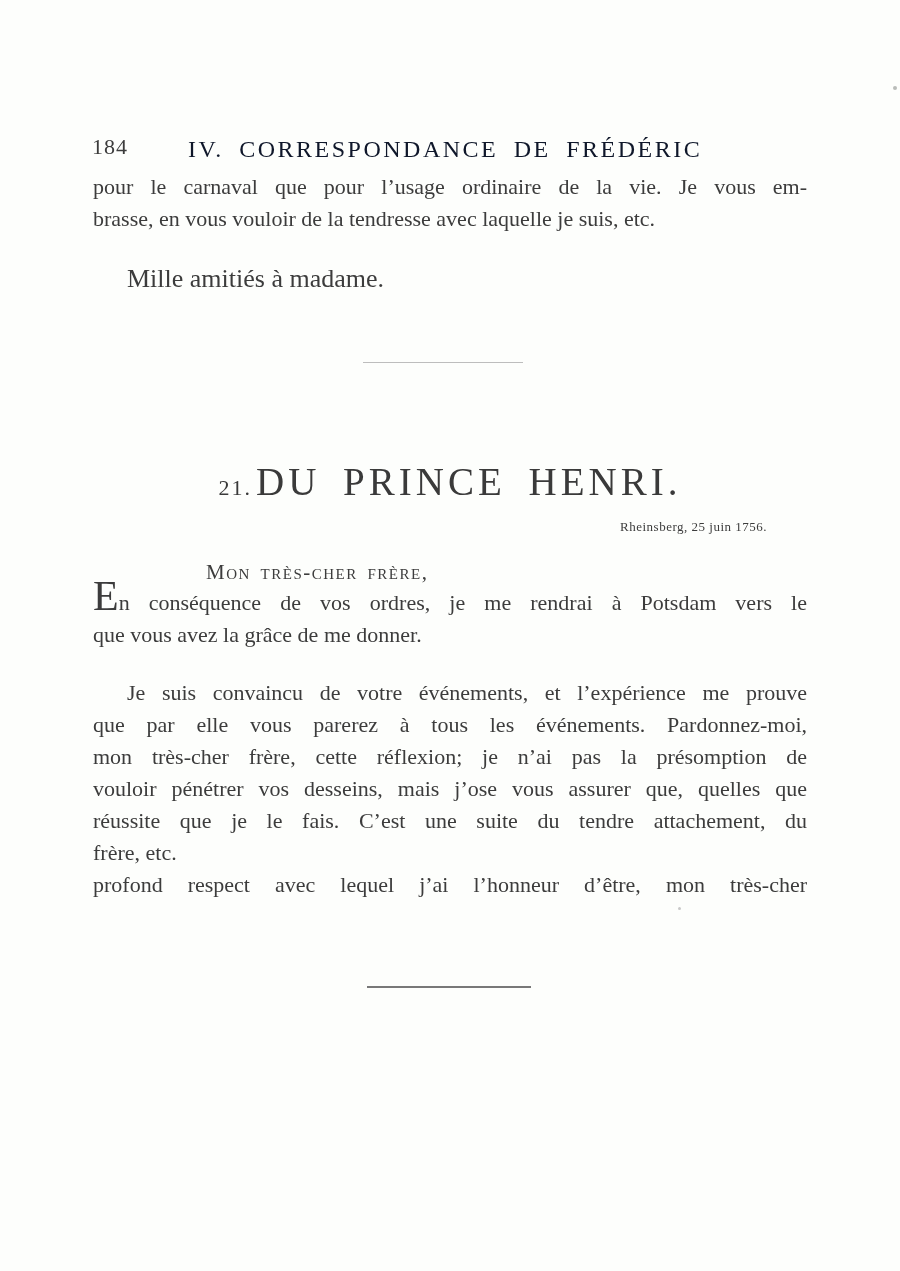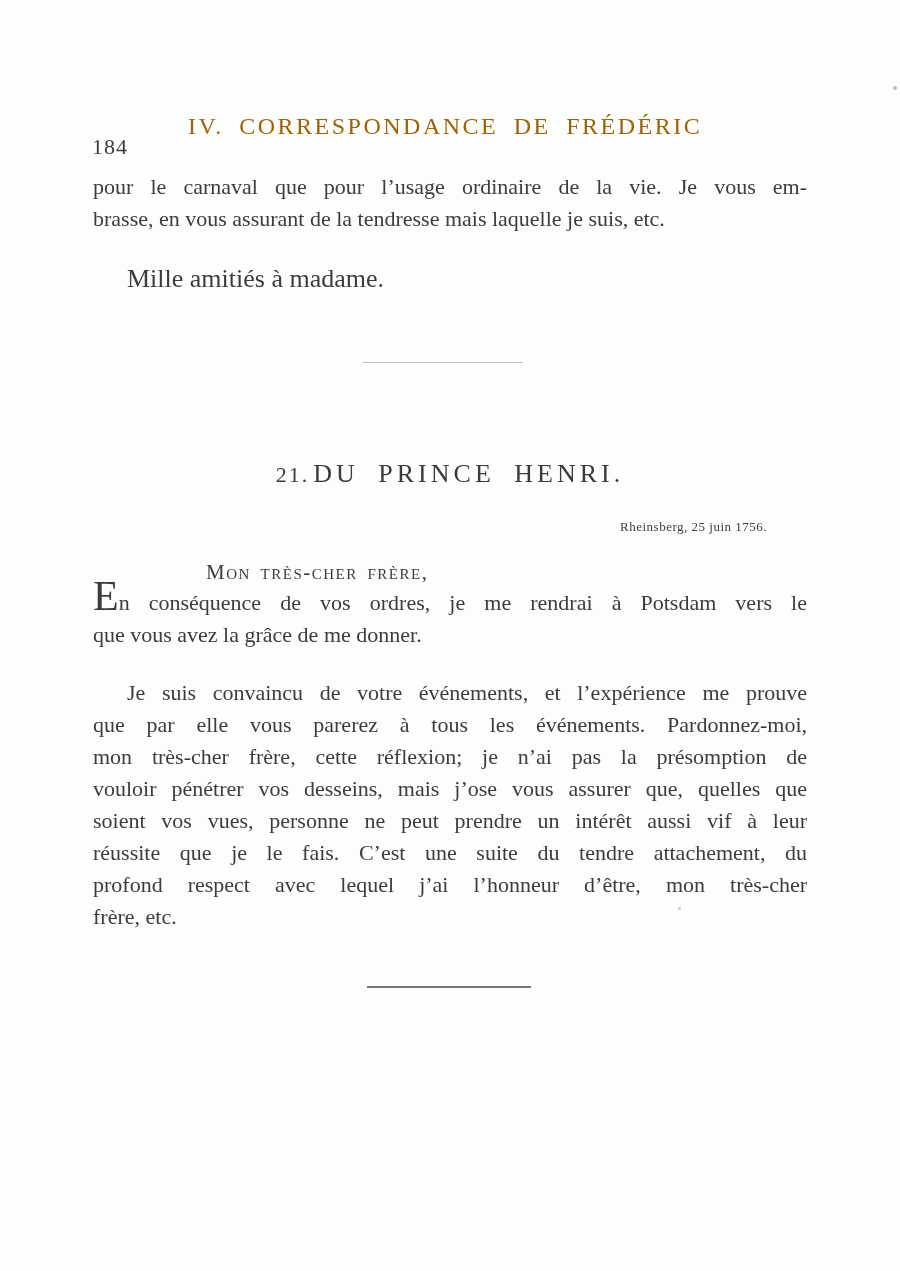--- a/index.html
+++ b/index.html
@@ -20,25 +20,25 @@
   
   .pagenum {
     position: absolute;
     left: 92px; top: 134px;
     font-size: 22px;
     letter-spacing: 1px;
     font-feature-settings: "onum" 1;
   }
   .running {
     position: absolute;
-    left: 188px; top: 113px;
+    left: 188px; top: 136px;
     font-size: 24px;
     letter-spacing: 2.5px;
     word-spacing: 7px;
-    color: #a16207;
+    color: #0f172a;
   }
   
   .block {
     position: absolute;
     left: 93px;
     width: 714px;
     font-size: 22px;
     line-height: 32px;
   }
   .line {
@@ -84,21 +84,21 @@
     color: #3a3a3a;
     white-space: nowrap;
   }
   .section-num {
     font-size: 22px;
     letter-spacing: 2px;
     margin-right: 4px;
     font-feature-settings: "onum" 1;
   }
   .section-title {
-    font-size: 26px;
+    font-size: 39px;
     letter-spacing: 4px;
     word-spacing: 9px;
   }
   .dateline {
     position: absolute;
     right: 133px; top: 519px;
     font-size: 13px;
     letter-spacing: 0.5px;
     font-feature-settings: "onum" 1;
   }
@@ -133,21 +133,21 @@
 <body>
 
 <div class="page">
 
   <span class="pagenum">184</span>
 
   <span class="running">IV. CORRESPONDANCE DE FRÉDÉRIC</span>
 
   <div class="block" style="top:171px">
     <div class="line">pour le carnaval que pour l’usage ordinaire de la vie. Je vous em-</div>
-    <div class="line last">brasse, en vous assurant de la tendresse mais laquelle je suis, etc.</div>
+    <div class="line last">brasse, en vous vouloir de la tendresse avec laquelle je suis, etc.</div>
   </div>
 
   <div class="mille">Mille amitiés à madame.</div>
 
   <div class="rule rule1"></div>
 
   <div class="section-heading">
     <span class="section-num">21.</span><span class="section-title">DU PRINCE HENRI.</span>
   </div>
 
@@ -158,24 +158,23 @@
   <div class="block paraA">
     <div class="line"><span class="initial">E</span><span>n conséquence de vos ordres, je me rendrai à Potsdam vers le</span></div>
     <div class="line last">que vous avez la grâce de me donner.</div>
   </div>
 
   <div class="block paraB">
     <div class="line indent">Je suis convaincu de votre événements, et l’expérience me prouve</div>
     <div class="line">que par elle vous parerez à tous les événements. Pardonnez-moi,</div>
     <div class="line">mon très-cher frère, cette réflexion; je n’ai pas la présomption de</div>
     <div class="line">vouloir pénétrer vos desseins, mais j’ose vous assurer que, quelles que</div>
-    <div class="line">soient vos vues, personne ne peut prendre un intérêt aussi vif à leur</div>
     <div class="line">réussite que je le fais. C’est une suite du tendre attachement, du</div>
+    <div class="line last">frère, etc.</div>
     <div class="line">profond respect avec lequel j’ai l’honneur d’être, mon très-cher</div>
-    <div class="line last">frère, etc.</div>
   </div>
 
   <div class="rule rule2"></div>
 
   <div class="speck speck1"></div>
   <div class="speck speck2"></div>
 
 </div>
 
 </body></html>

